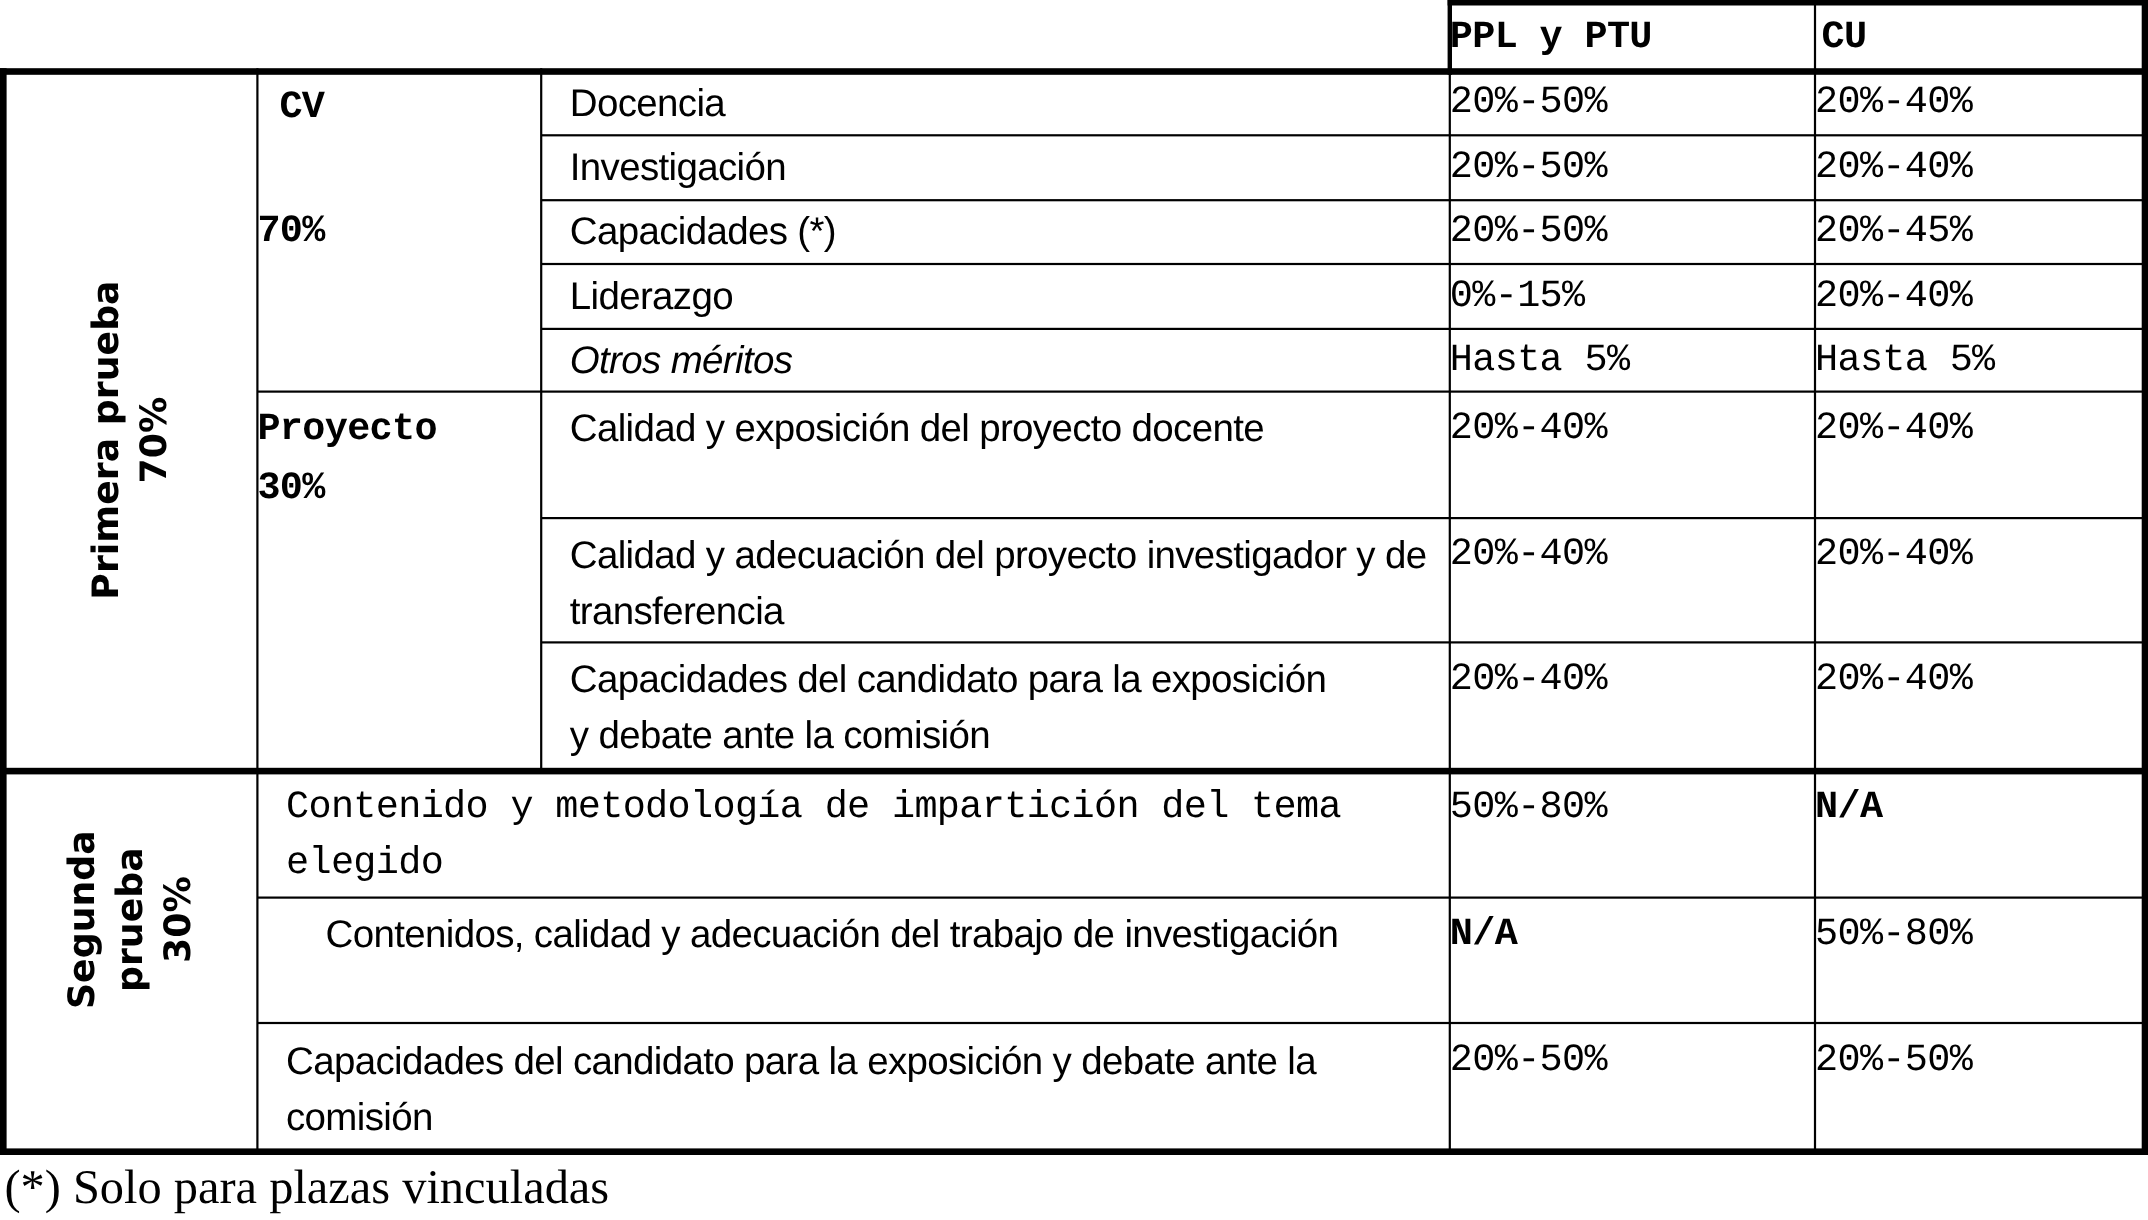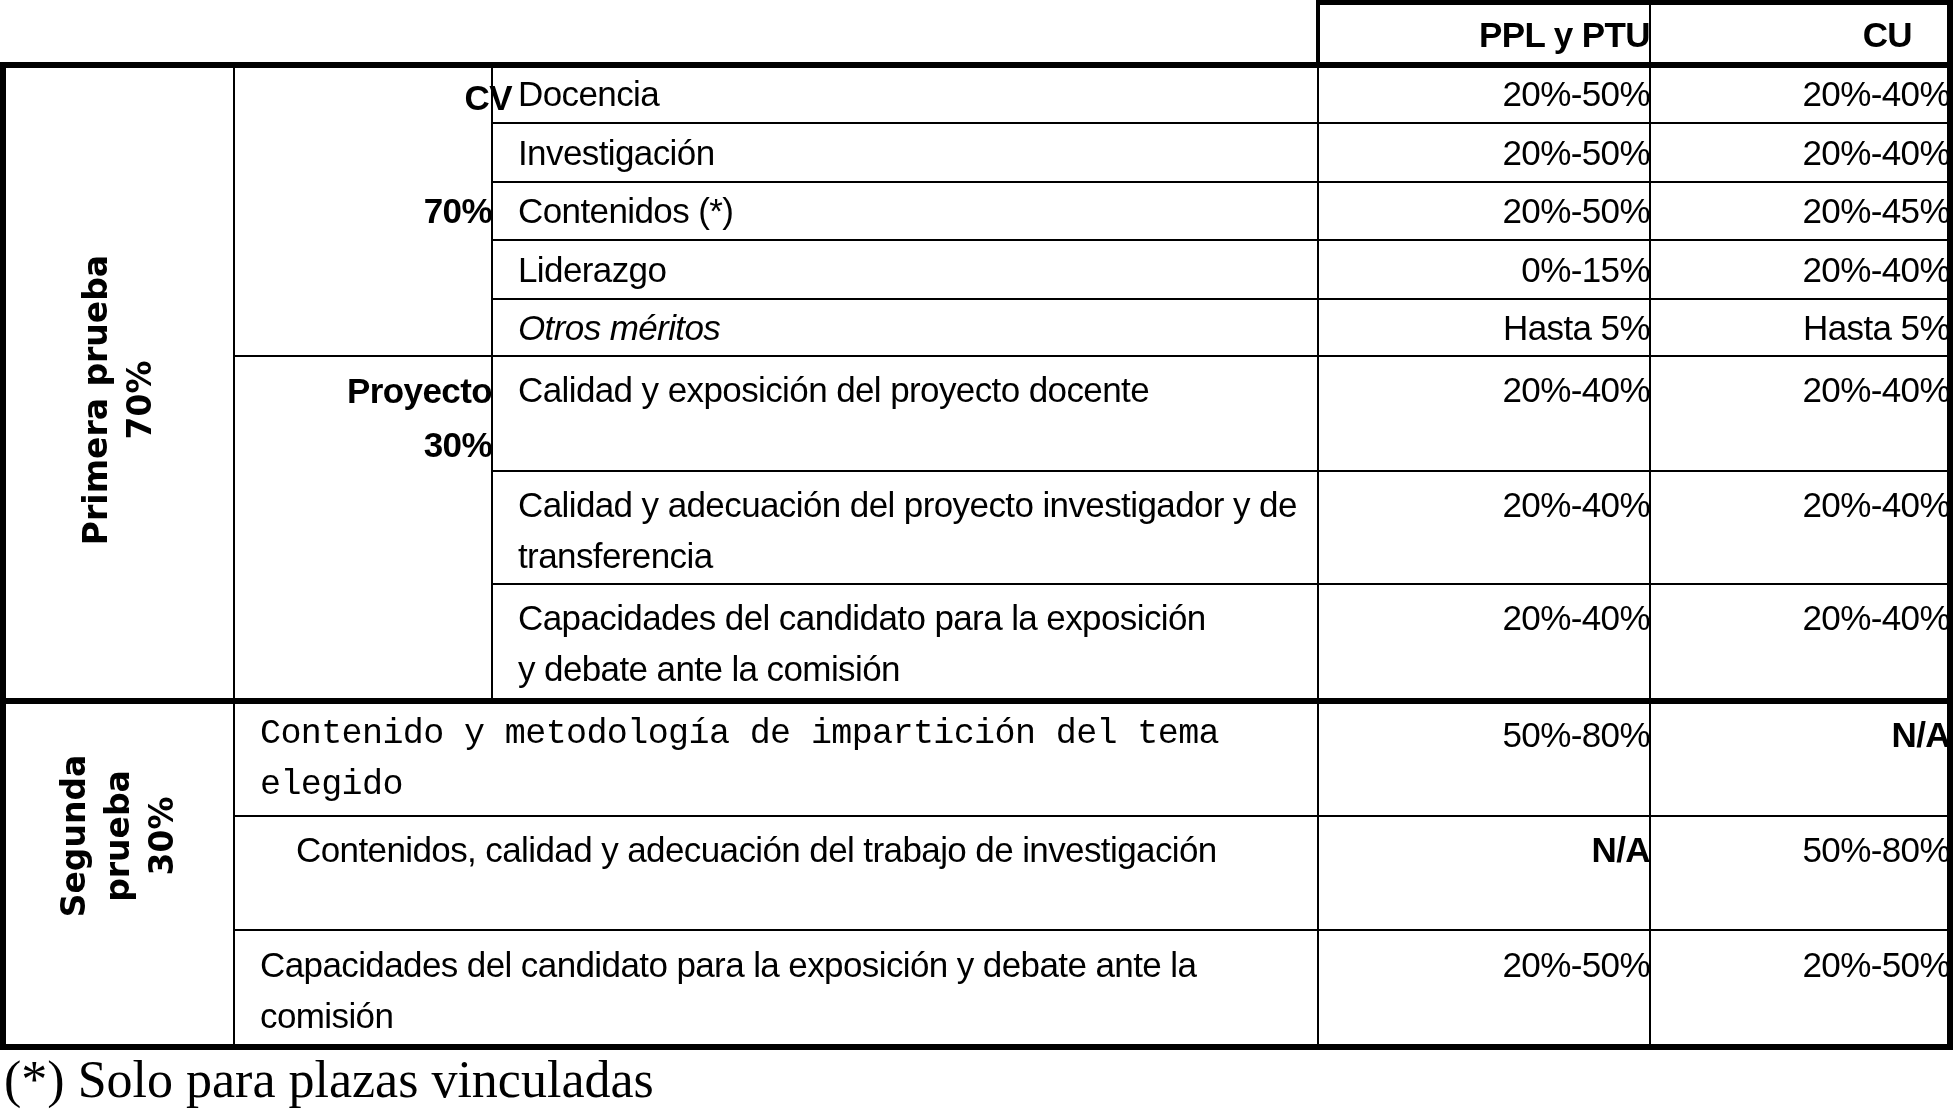--- a/index.html
+++ b/index.html
@@ -1,23 +1,23 @@
 <!DOCTYPE html>
 <html><head>
 <meta charset="utf-8">
 <style>
   html,body{margin:0;padding:0;background:#fff;}
   body{width:1953px;height:1109px;position:relative;overflow:hidden;font-family:"Liberation Sans",sans-serif;color:#000;}
   .cell{position:absolute;box-sizing:border-box;}
   .txt{font-size:35px;line-height:51px;letter-spacing:-0.6px;}
-  .c{text-align:right;}
+  .c{text-align:left;font-family:Liberation Mono, monospace;}
   .b{font-weight:bold;}
   .hl{position:absolute;background:#000;}
   .vt{position:absolute;display:flex;flex-direction:column;align-items:center;justify-content:center;text-align:center;font-family:"DejaVu Sans",sans-serif;font-weight:bold;font-size:33px;line-height:44px;transform:rotate(-90deg);transform-origin:center center;white-space:nowrap;}
-  .foot{position:absolute;left:4px;top:1052px;font-family:"Liberation Serif",serif;font-size:52px;line-height:56px;}
+  .foot{position:absolute;left:4px;top:1052px;font-family:"Liberation Serif",serif;font-size:44px;line-height:56px;}
 </style>
 </head>
 <body>
 
 <div>
 
   <div class="cell txt c b" style="left:1318px;top:4px;width:332px;height:61px;padding-top:5px;">PPL y PTU</div>
   <div class="cell txt c b" style="left:1612px;top:4px;width:300px;height:61px;padding-top:5px;padding-left:44px;">CU</div>
 
   <div class="vt" style="left:-147px;top:352px;width:530px;height:96px;">
@@ -38,21 +38,21 @@
   <div class="cell txt c b" style="left:234px;top:419px;width:258px;">30%</div>
 
   <div class="cell txt" style="left:518px;top:68px;width:790px;">Docencia</div>
   <div class="cell txt c" style="left:1318px;top:68px;width:332px;">20%-50%</div>
   <div class="cell txt c" style="left:1650px;top:68px;width:300px;">20%-40%</div>
 
   <div class="cell txt" style="left:518px;top:127px;width:790px;">Investigación</div>
   <div class="cell txt c" style="left:1318px;top:127px;width:332px;">20%-50%</div>
   <div class="cell txt c" style="left:1650px;top:127px;width:300px;">20%-40%</div>
 
-  <div class="cell txt" style="left:518px;top:185px;width:790px;">Contenidos (*)</div>
+  <div class="cell txt" style="left:518px;top:185px;width:790px;">Capacidades (*)</div>
   <div class="cell txt c" style="left:1318px;top:185px;width:332px;">20%-50%</div>
   <div class="cell txt c" style="left:1650px;top:185px;width:300px;">20%-45%</div>
 
   <div class="cell txt" style="left:518px;top:244px;width:790px;">Liderazgo</div>
   <div class="cell txt c" style="left:1318px;top:244px;width:332px;">0%-15%</div>
   <div class="cell txt c" style="left:1650px;top:244px;width:300px;">20%-40%</div>
 
   <div class="cell txt" style="left:518px;top:302px;width:790px;font-style:italic;">Otros méritos</div>
   <div class="cell txt c" style="left:1318px;top:302px;width:332px;">Hasta 5%</div>
   <div class="cell txt c" style="left:1650px;top:302px;width:300px;">Hasta 5%</div>

